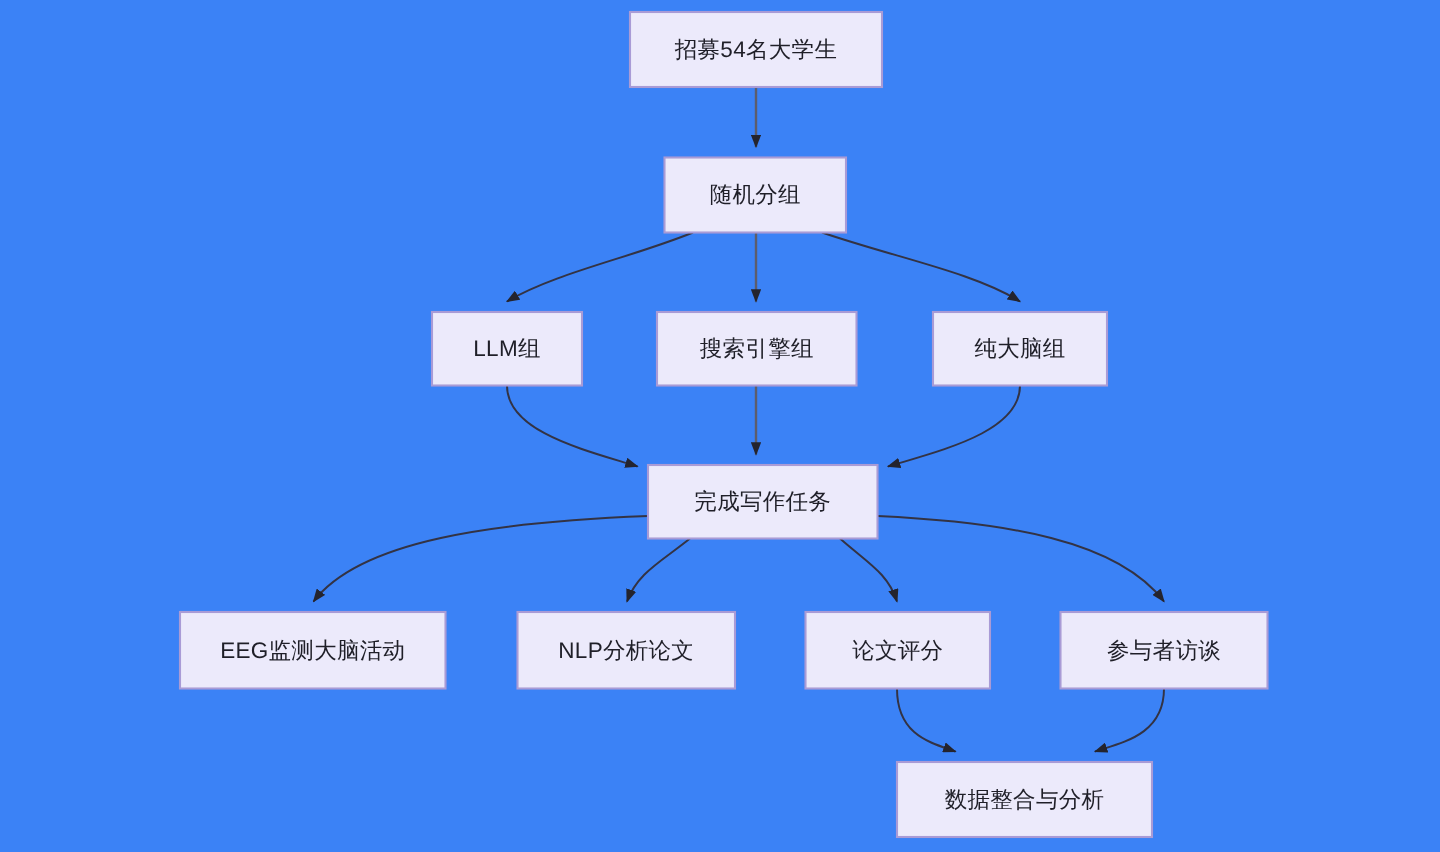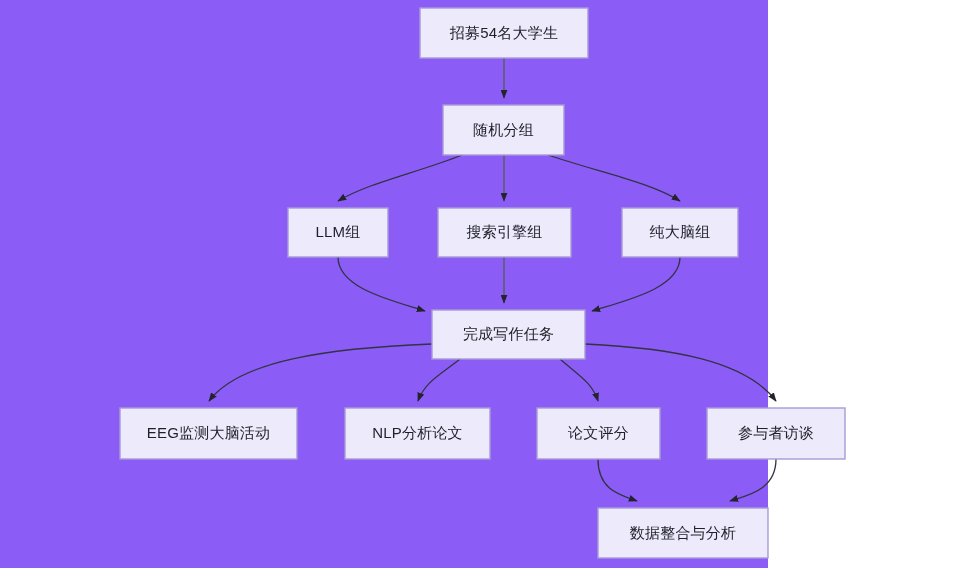--- a/index.html
+++ b/index.html
@@ -9,23 +9,23 @@
     background: #ffffff;
   }
   body {
     width: 960px;
     height: 568px;
     overflow: hidden;
     font-family: "Liberation Sans", "DejaVu Sans", sans-serif;
   }
   #flow-root {
     position: relative;
-    width: 768px;
+    width: 960px;
     height: 568px;
-    background: #8b5cf6;
+    background: #3b82f6;
   }
   #flow-svg {
     position: absolute;
     top: 0;
     left: 0;
     width: 960px;
     height: 568px;
   }
   .node-rect {
     fill: #ECEAFB;

